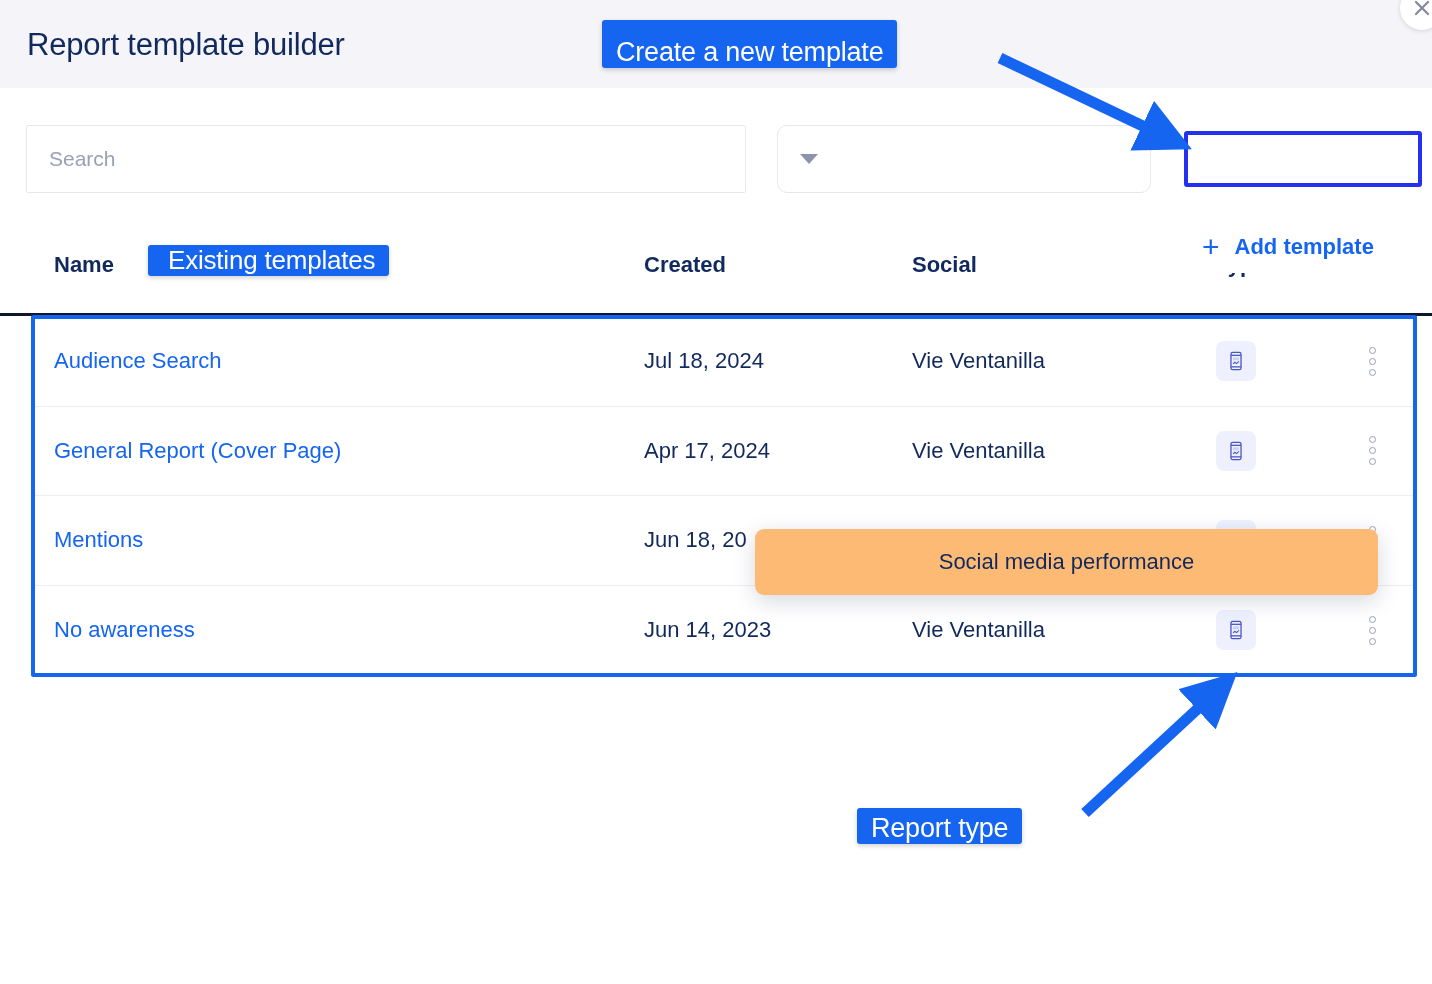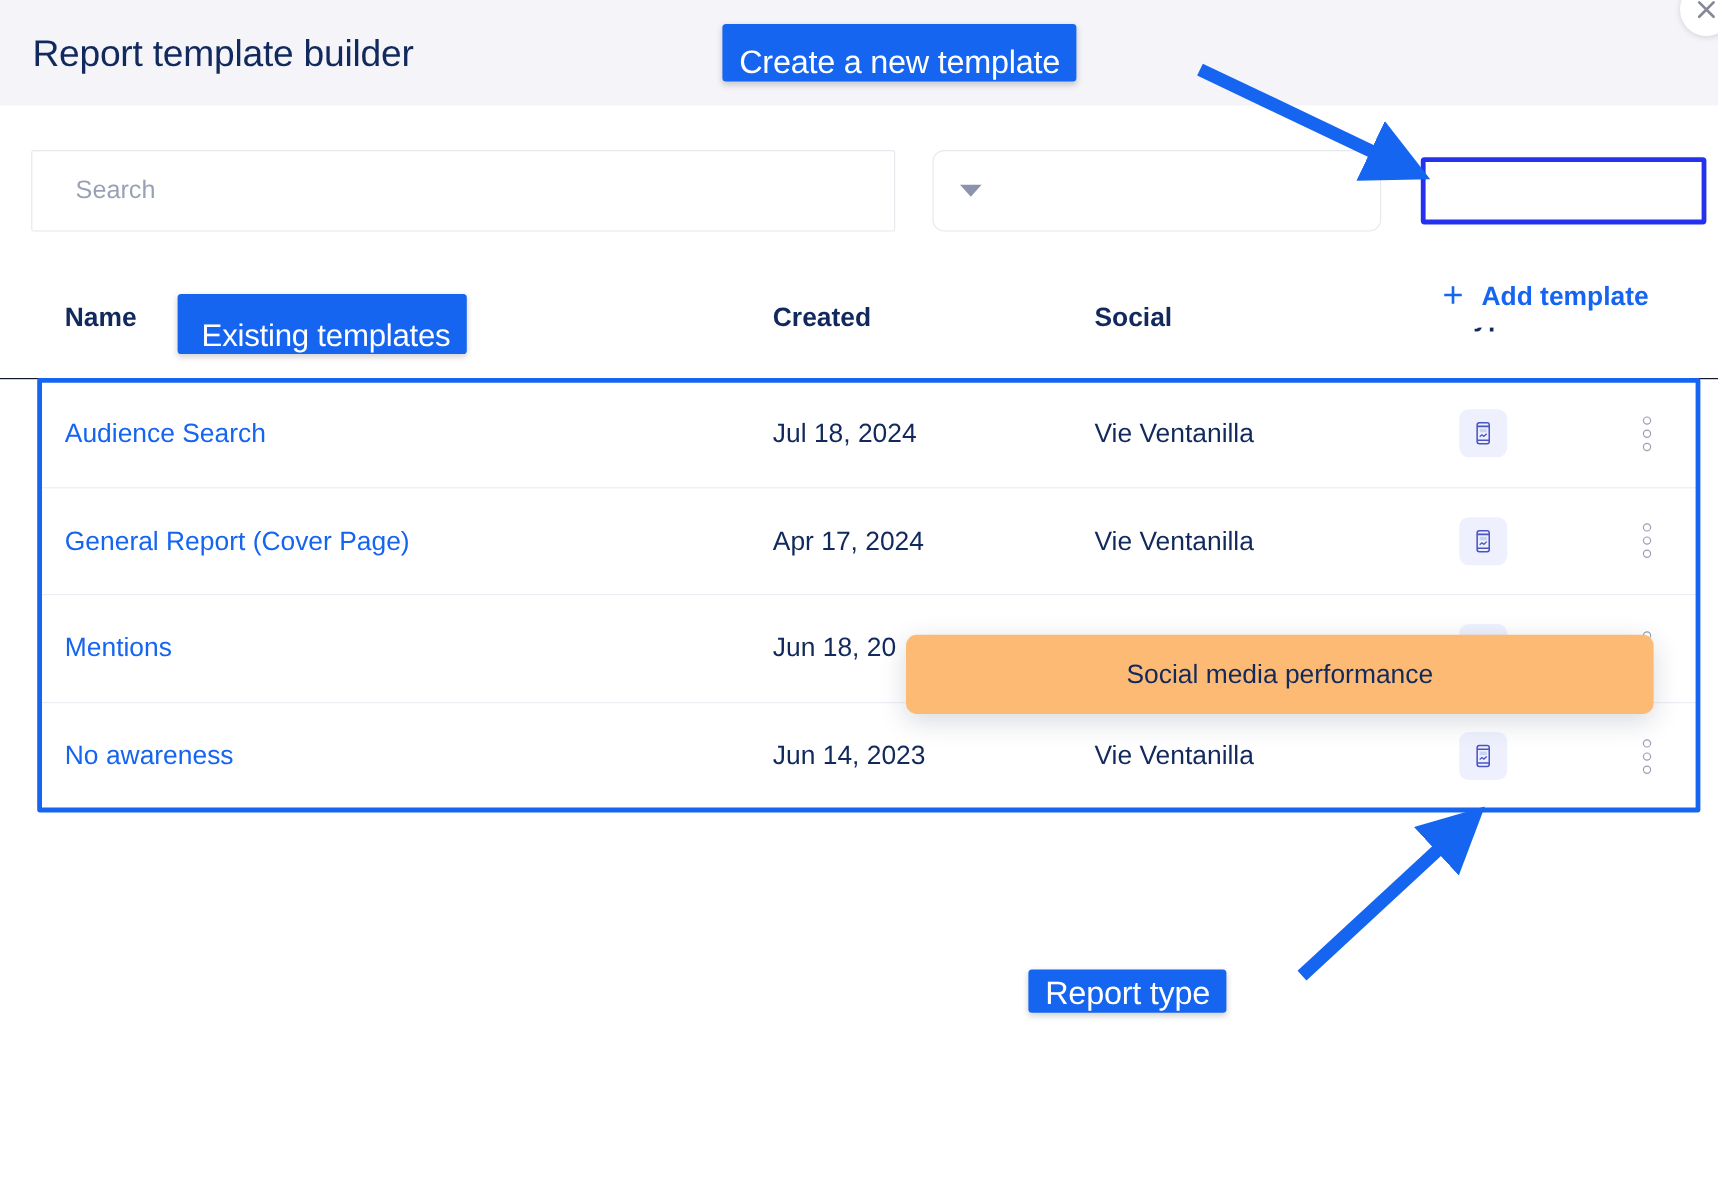--- a/index.html
+++ b/index.html
@@ -52,21 +52,21 @@
     background: #ffffff;
   }
   .search-box {
     position: absolute;
     left: 26px; top: 37px;
     width: 720px; height: 68px;
     border: 1px solid #e7e8ee;
     border-radius: 2px;
     background: #fff;
     display: flex; align-items: center;
-    padding: 0 34px;
+    padding: 0 20px;
   }
   .search-box input {
     border: none; outline: none;
     font-family: "Liberation Sans", sans-serif;
     font-size: 21px;
     color: #11295c;
     width: 100%;
     background: transparent;
   }
   .search-box input::placeholder { color: #9aa1b4; }
@@ -116,21 +116,21 @@
     border-radius: 3px;
     z-index: 7;
     pointer-events: none;
   }
 
   
   .table-head {
     position: absolute;
     left: 0; top: 236px;
     width: 1432px; height: 80px;
-    border-bottom: 1px solid #0f172a;
+    border-bottom: 3px solid #0f172a;
   }
   .th {
     position: absolute;
     top: 16px;
     font-size: 22px;
     font-weight: 700;
     color: #11295c;
   }
   .th-name    { left: 54px;   }
   .th-created { left: 644px;  }
@@ -209,21 +209,21 @@
     font-size: 27px;
     letter-spacing: -0.2px;
     display: flex; align-items: flex-end;
     padding: 0 14px;
     border-radius: 3px;
     box-shadow: 0 2px 5px rgba(0,0,0,0.18);
     white-space: nowrap;
     z-index: 20;
   }
   .co-create   { left: 602px;  top: 20px;  height: 48px; }
-  .co-existing { left: 148px;  top: 245px; height: 50px; font-size: 26px; padding-left: 20px; }
+  .co-existing { left: 148px;  top: 245px; height: 31px; font-size: 26px; padding-left: 20px; }
   .co-reptype  { left: 857px;  top: 808px; height: 36px; }
 
   .arrows { position: absolute; left: 0; top: 0; width: 1432px; height: 984px; z-index: 15; pointer-events: none; }
 </style>
 </head>
 <body>
 
 <div class="header-band">
   <div class="page-title">Report template builder</div>
 </div>

